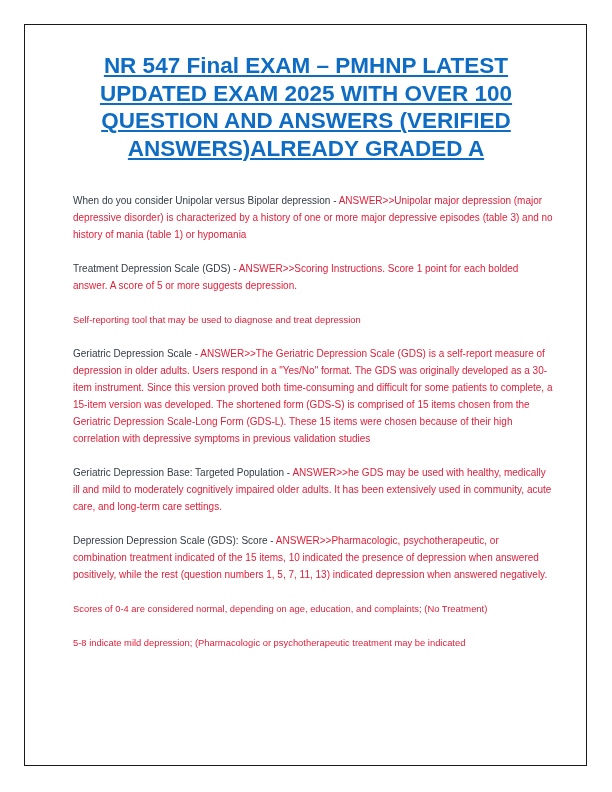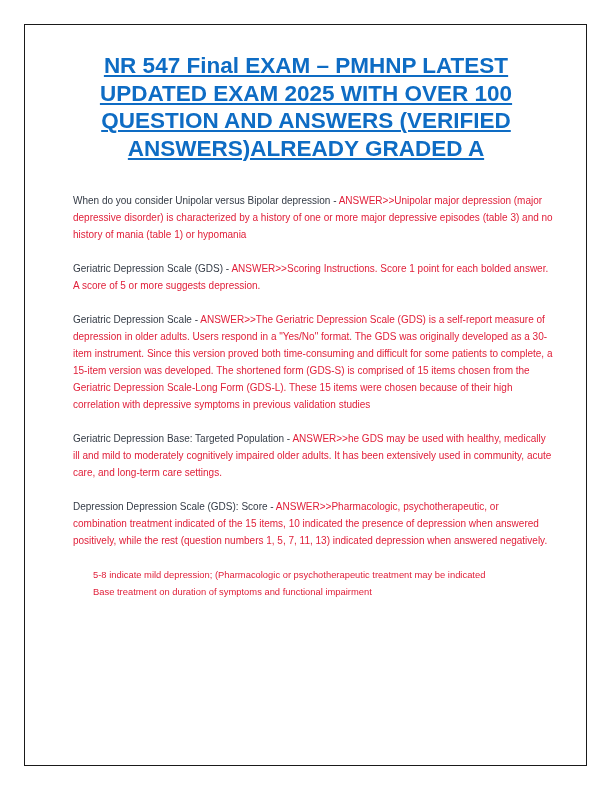--- a/index.html
+++ b/index.html
@@ -59,50 +59,50 @@
       color: #e0203a;
     }
     .plain {
       margin: 0 0 17px 0;
       font-size: 9.4px;
       line-height: 17px;
       color: #e0203a;
     }
     .plain.tight {
       margin-bottom: 0;
-      margin-left: 20px;
     }
   </style>
 </head>
 <body>
 
 <div class="page-frame"></div>
 
 <h1 class="title">NR 547 Final EXAM – PMHNP LATEST UPDATED EXAM 2025 WITH OVER 100 QUESTION AND ANSWERS (VERIFIED ANSWERS)ALREADY GRADED A</h1>
 
 <div class="content">
 
   <p class="qa">
     <span class="q">When do you consider Unipolar versus Bipolar depression - </span><span class="a">ANSWER&gt;&gt;Unipolar major depression (major depressive disorder) is characterized by a history of one or more major depressive episodes (table 3) and no history of mania (table 1) or hypomania</span>
   </p>
 
   <p class="qa">
-    <span class="q">Geriatric Depression Scale (GDS) - </span><span class="a">ANSWER&gt;&gt;Scoring Instructions. Score 1 point for each bolded answer. A score of 5 or more suggests depression.</span>
+    <span class="q">Treatment Depression Scale (GDS) - </span><span class="a">ANSWER&gt;&gt;Scoring Instructions. Score 1 point for each bolded answer. A score of 5 or more suggests depression.</span>
   </p>
 
+  <p class="plain">Self-reporting tool that may be used to diagnose and treat depression</p>
 
   <p class="qa">
     <span class="q">Geriatric Depression Scale - </span><span class="a">ANSWER&gt;&gt;The Geriatric Depression Scale (GDS) is a self-report measure of depression in older adults. Users respond in a "Yes/No" format. The GDS was originally developed as a 30-item instrument. Since this version proved both time-consuming and difficult for some patients to complete, a 15-item version was developed. The shortened form (GDS-S) is comprised of 15 items chosen from the Geriatric Depression Scale-Long Form (GDS-L). These 15 items were chosen because of their high correlation with depressive symptoms in previous validation studies</span>
   </p>
 
   <p class="qa">
     <span class="q">Geriatric Depression Base: Targeted Population - </span><span class="a">ANSWER&gt;&gt;he GDS may be used with healthy, medically ill and mild to moderately cognitively impaired older adults. It has been extensively used in community, acute care, and long-term care settings.</span>
   </p>
 
   <p class="qa">
     <span class="q">Depression Depression Scale (GDS): Score - </span><span class="a">ANSWER&gt;&gt;Pharmacologic, psychotherapeutic, or combination treatment indicated of the 15 items, 10 indicated the presence of depression when answered positively, while the rest (question numbers 1, 5, 7, 11, 13) indicated depression when answered negatively.</span>
   </p>
 
+  <p class="plain">Scores of 0-4 are considered normal, depending on age, education, and complaints; (No Treatment)</p>
 
   <p class="plain tight">5-8 indicate mild depression; (Pharmacologic or psychotherapeutic treatment may be indicated</p>
-  <p class="plain tight">Base treatment on duration of symptoms and functional impairment</p>
 
 </div>
 
 </body></html>

